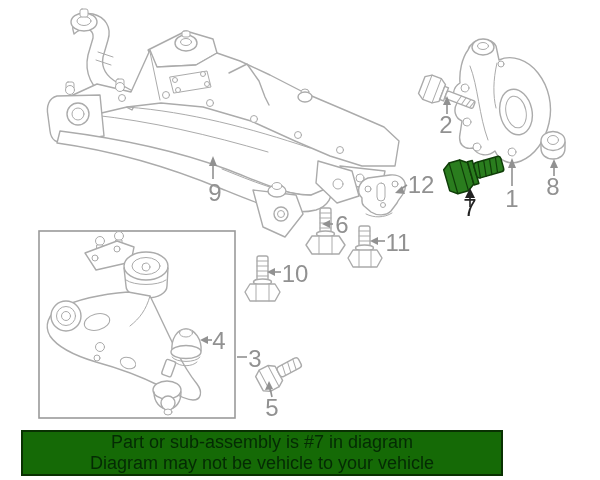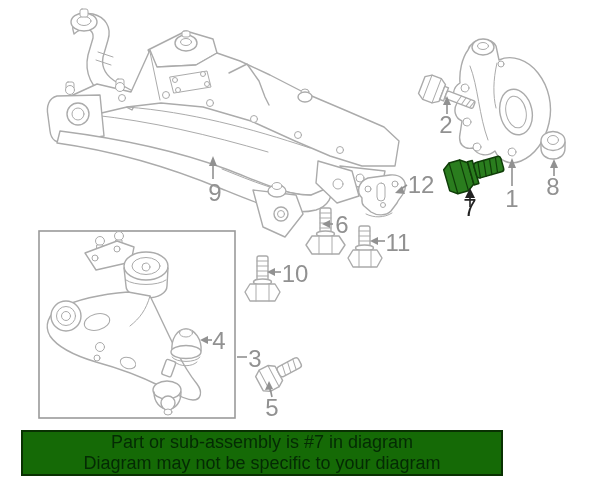--- a/index.html
+++ b/index.html
@@ -248,15 +248,15 @@
     <text class="callout callout-dark" x="470" y="216">7</text>
     <text class="callout" x="553" y="195">8</text>
     <text class="callout" x="215" y="201">9</text>
     <text class="callout" x="295" y="282">10</text>
     <text class="callout" x="398" y="251">11</text>
     <text class="callout" x="421" y="193">12</text>
   </svg>
 
   <div class="banner">
     <div>Part or sub-assembly is #7 in diagram</div>
-    <div>Diagram may not be specific to your diagram</div>
+    <div>Diagram may not be vehicle to your vehicle</div>
   </div>
 </div>
 
 </body></html>

